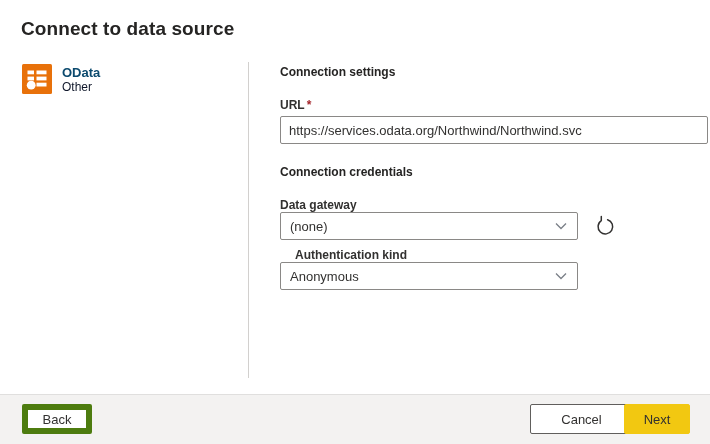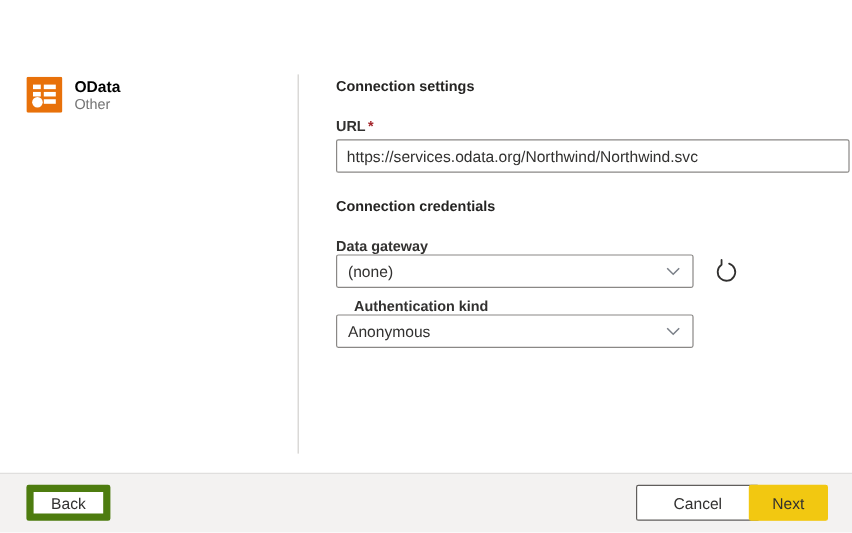--- a/index.html
+++ b/index.html
@@ -37,26 +37,26 @@
   .connector-icon {
     width: 30px;
     height: 30px;
     flex: 0 0 30px;
     display: block;
   }
   .connector-texts { padding-top: 1px; }
   .connector-name {
     font-size: 13px;
     font-weight: 600;
-    color: #000000;
+    color: #0c4a6e;
     line-height: 15px;
   }
   .connector-category {
     font-size: 12px;
-    color: #737373;
+    color: #0f172a;
     line-height: 15px;
   }
   .v-divider {
     position: absolute;
     left: 248px;
     top: 62px;
     width: 1px;
     height: 316px;
     background: #D2D0CE;
   }
@@ -157,20 +157,21 @@
     background: #F2C811;
     border: 1px solid #F2C811;
     font-weight: 400;
   }
 </style>
 </head>
 <body>
 
 <div class="page">
 
+  <div class="page-title">Connect to data source</div>
 
   <div class="connector-item">
     <svg class="connector-icon" viewBox="0 0 30 30">
       <rect x="0" y="0" width="30" height="30" rx="1.5" fill="#E8710A"></rect>
       <rect x="5.5" y="6.5" width="6.5" height="3.8" fill="#ffffff"></rect>
       <rect x="14.5" y="6.5" width="10" height="3.8" fill="#ffffff"></rect>
       <rect x="5.5" y="12.6" width="6.5" height="3.8" fill="#ffffff"></rect>
       <rect x="14.5" y="12.6" width="10" height="3.8" fill="#ffffff"></rect>
       <rect x="14.5" y="18.7" width="10" height="3.8" fill="#ffffff"></rect>
       <circle cx="9.2" cy="21.2" r="4.4" fill="#ffffff"></circle>

